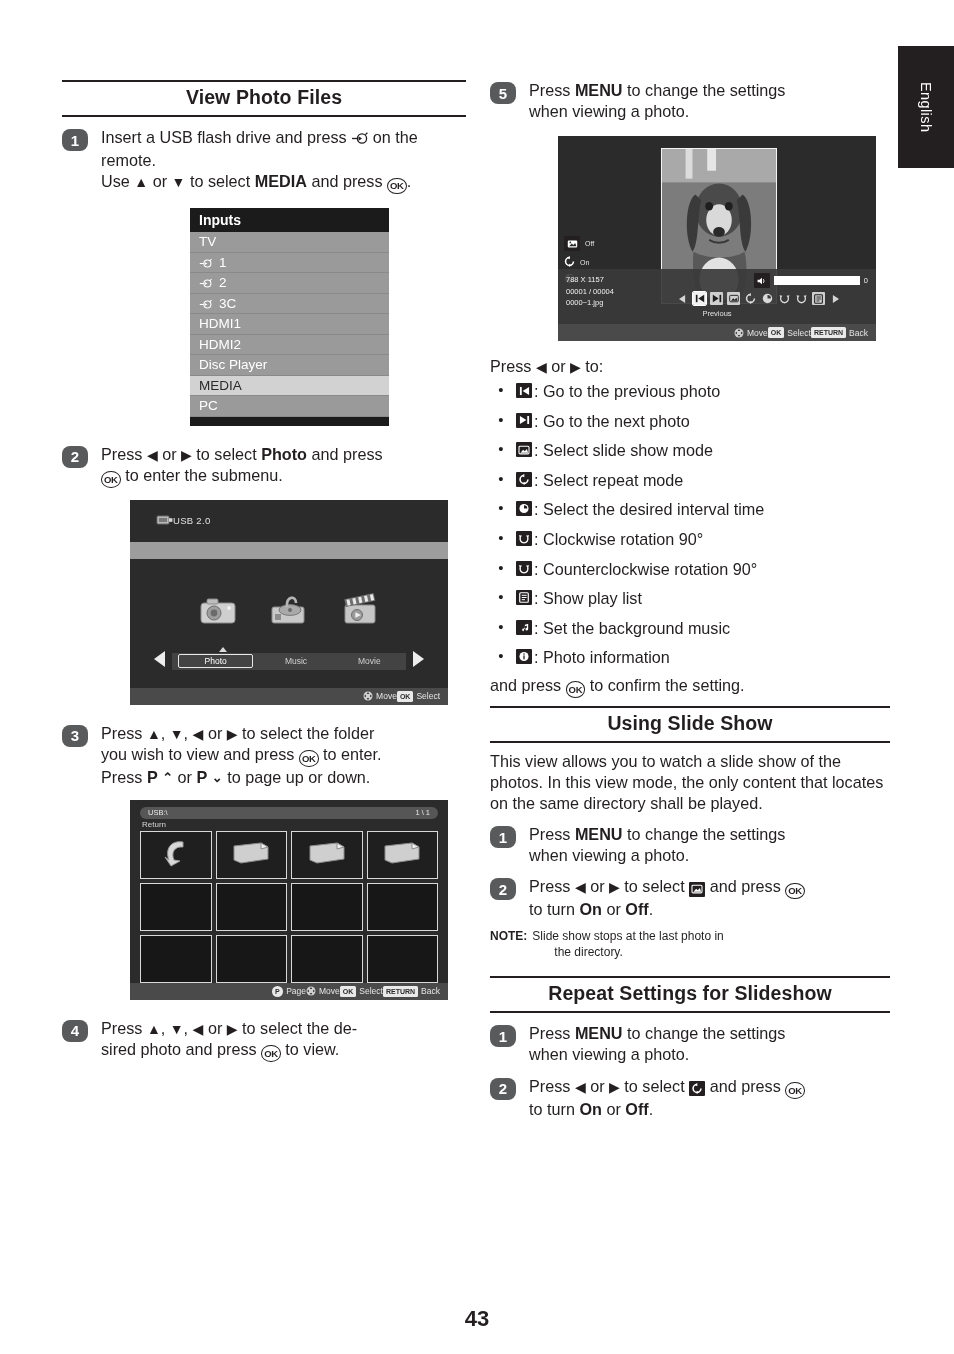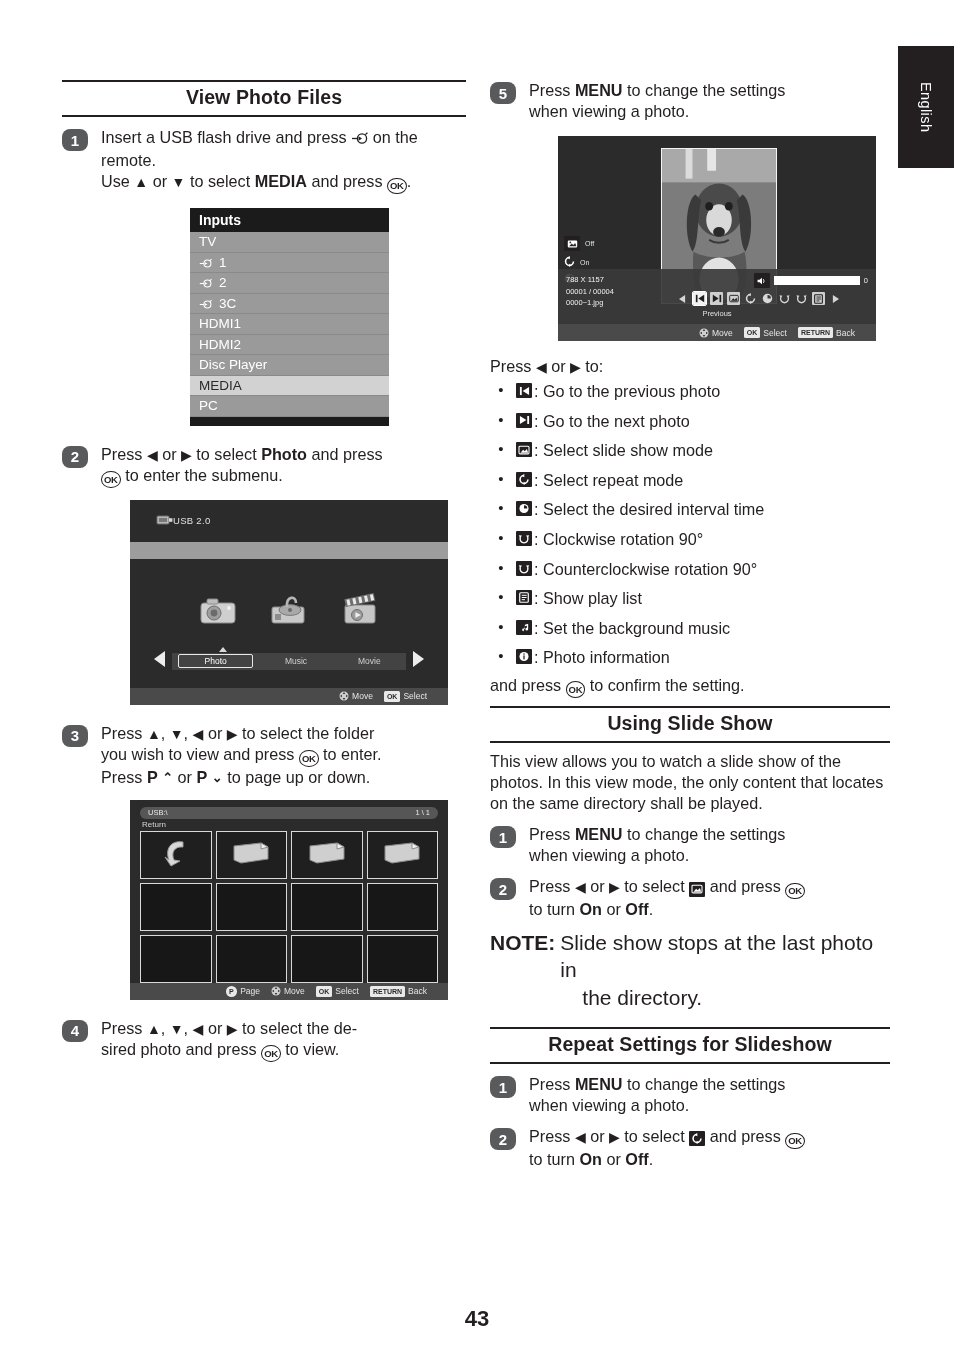--- a/index.html
+++ b/index.html
@@ -79,21 +79,21 @@
     display: flex; align-items: flex-start; margin-bottom: 8.5px;
     padding-left: 26px;
   }
   ul.bul li .dot {
     flex: 0 0 auto; width: 14px; margin-left: -22px; margin-right: 8px;
     text-align: center; font-size: 15px; line-height: 1.25;
   }
   ul.bul li .ic { flex: 0 0 auto; margin-right: 2px; margin-top: 2px; }
 
   
-  .note { display: flex; margin-top: 9px; font-size: 21px; line-height: 1.30; }
+  .note { display: flex; margin-top: 9px; font-size: 12px; line-height: 1.30; }
   .note .lbl { font-weight: bold; margin-right: 5px; flex: 0 0 auto; }
   .note .txt { flex: 1 1 auto; }
   .note .txt .ind { display:block; padding-left: 22px; }
 
   
 
   
   .inputs-menu {
     width: 199px; margin: 14px 0 0 128px;
     background: #9a9a9a; border: 0;
@@ -111,21 +111,21 @@
   }
   .inp-row.sel { background: #d2d2d2; color: #2a2a2a; }
   .inp-foot { height: 9px; background: #1b1b1b; }
   .inp-ico { width: 13px; height: 11px; flex: 0 0 auto; }
 
   
   .tv { position: relative; background: #2b2b2b; color: #d8d8d8; }
   .tv-bar {
     position: absolute; left: 0; right: 0; bottom: 0; height: 17px;
     background: #4a4a4a; display: flex; align-items: center;
-    justify-content: flex-end; gap: 11px; padding-right: 21px;
+    justify-content: flex-end; gap: 0; padding-right: 8px;
     font-size: 8.5px; color: #e6e6e6;
   }
   .hint { display: flex; align-items: center; gap: 3px; }
   .key-badge {
     background: #e9e9e9; color: #2b2b2b; font-weight: bold;
     font-size: 7px; padding: 1px 3px; border-radius: 1.5px; line-height: 1.3;
   }
   .dpad { width: 10px; height: 10px; }
 
   

